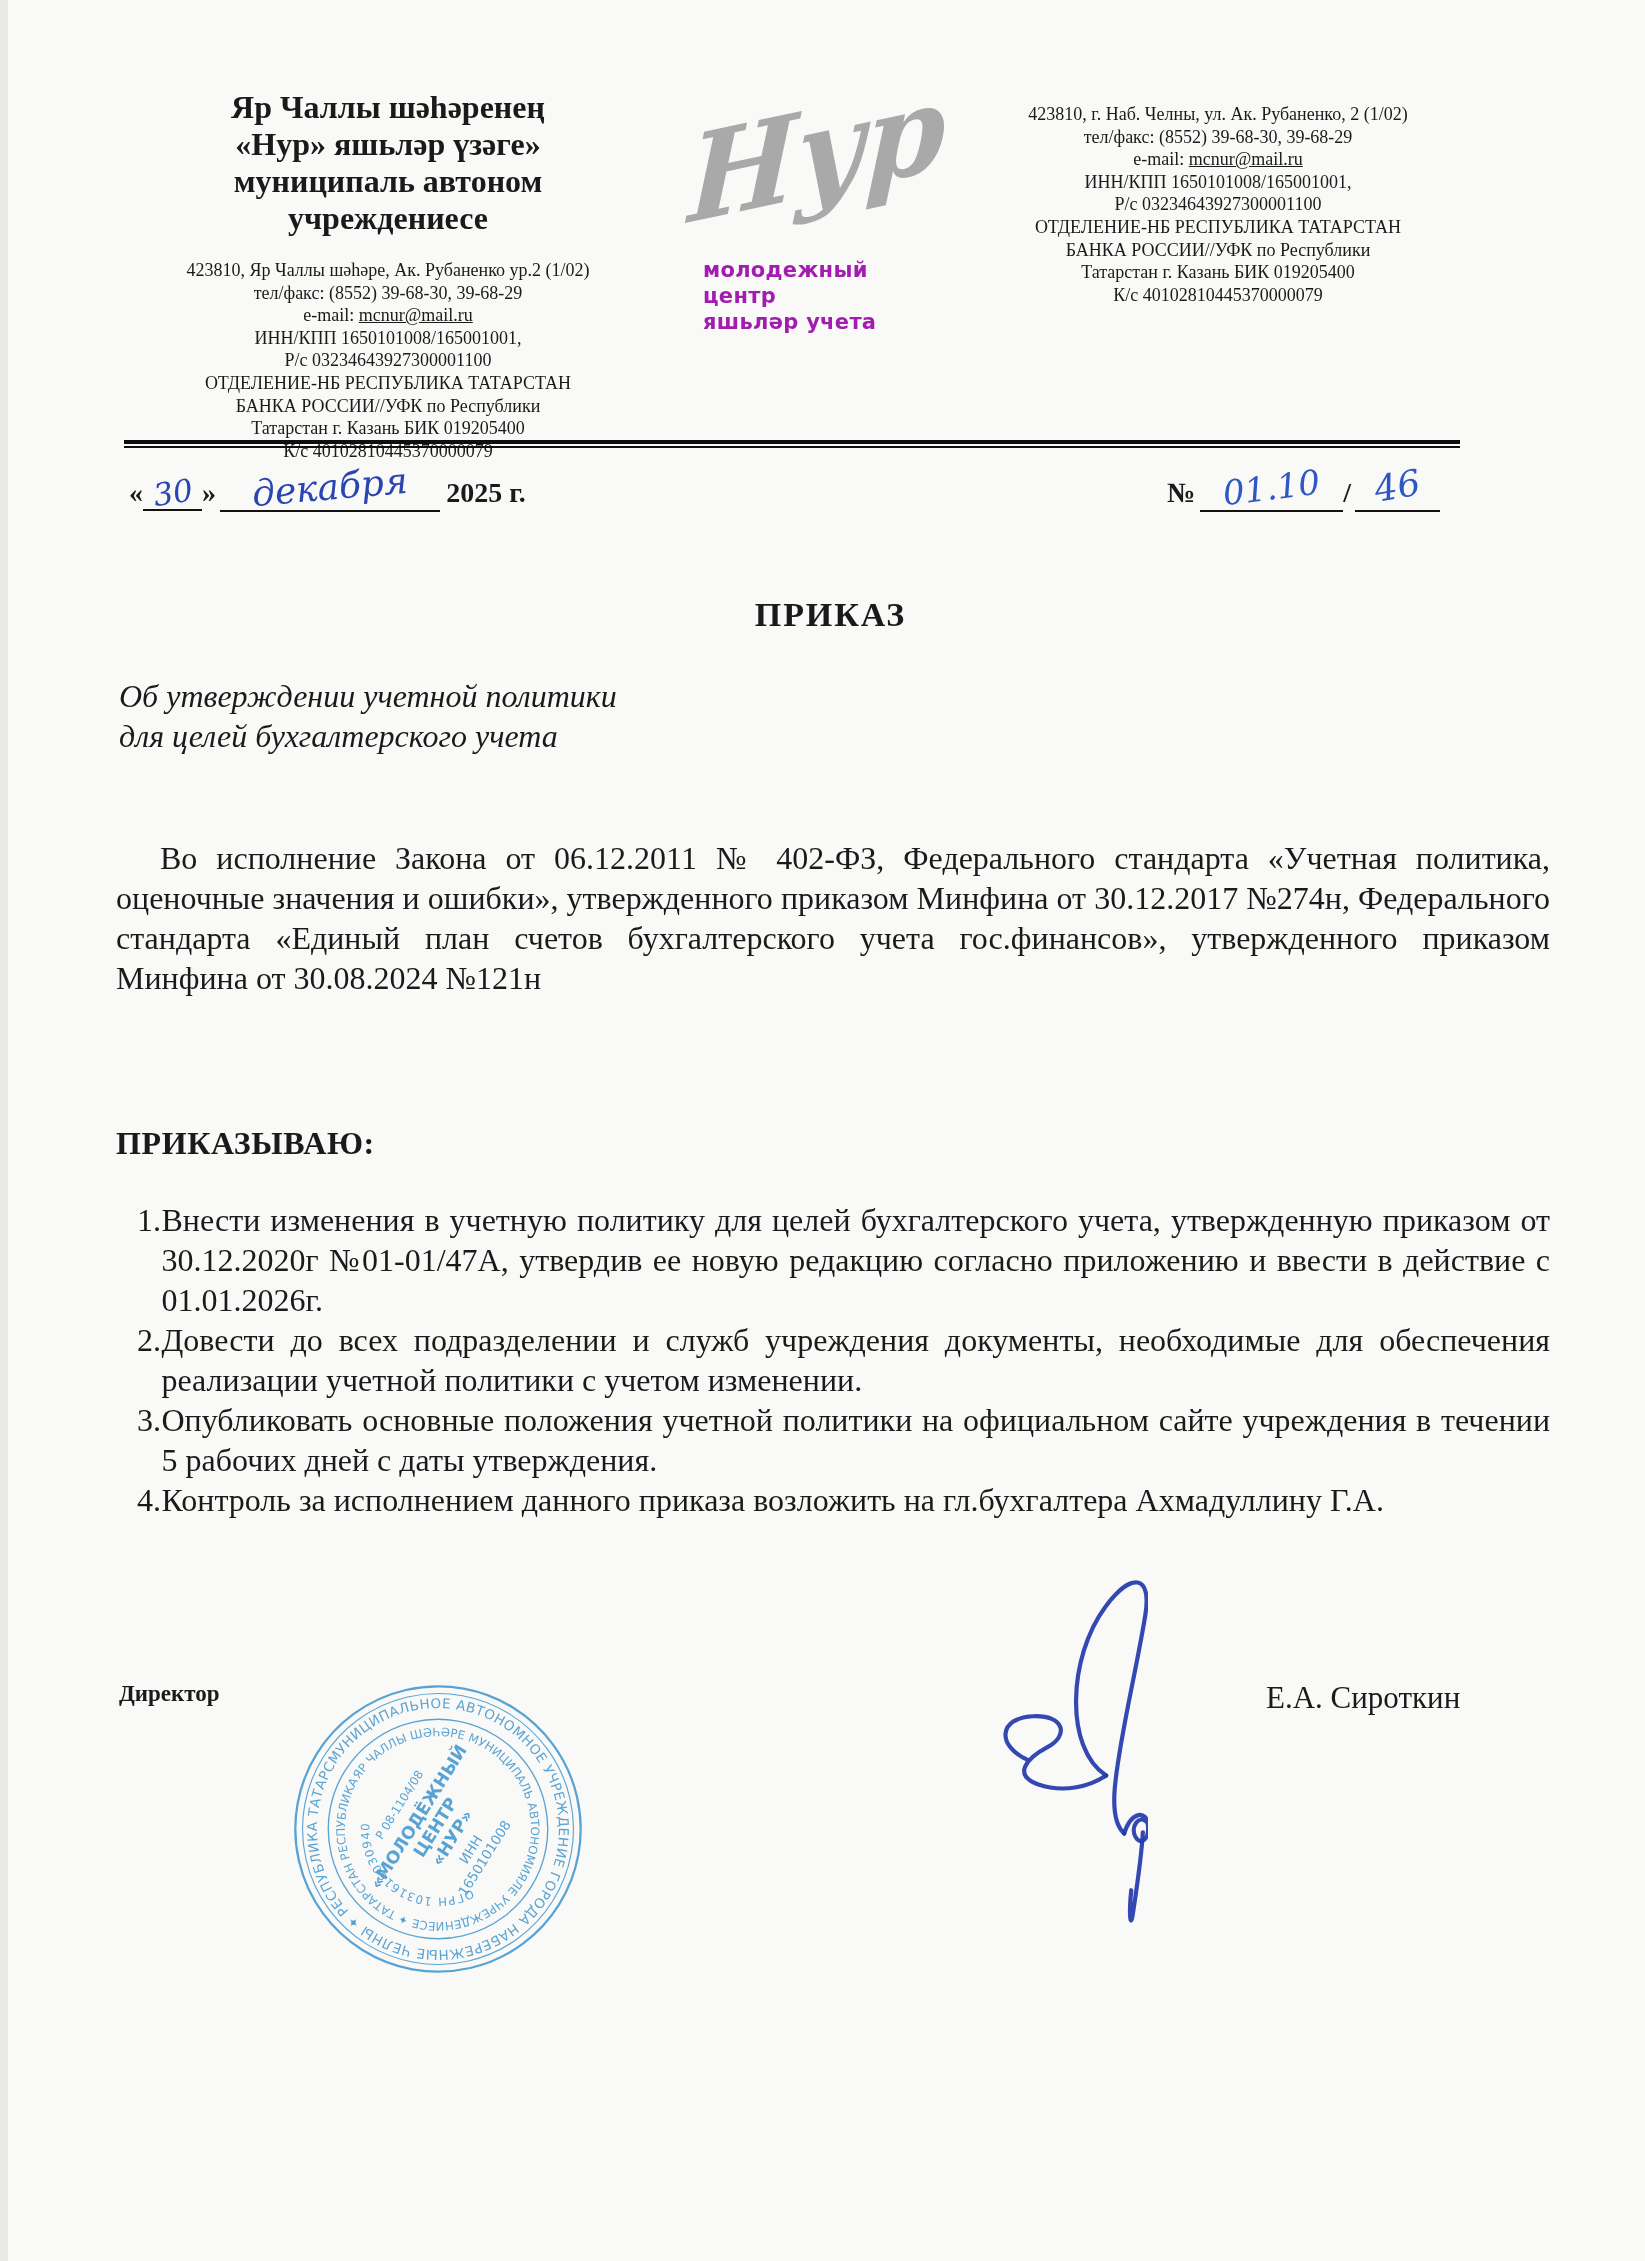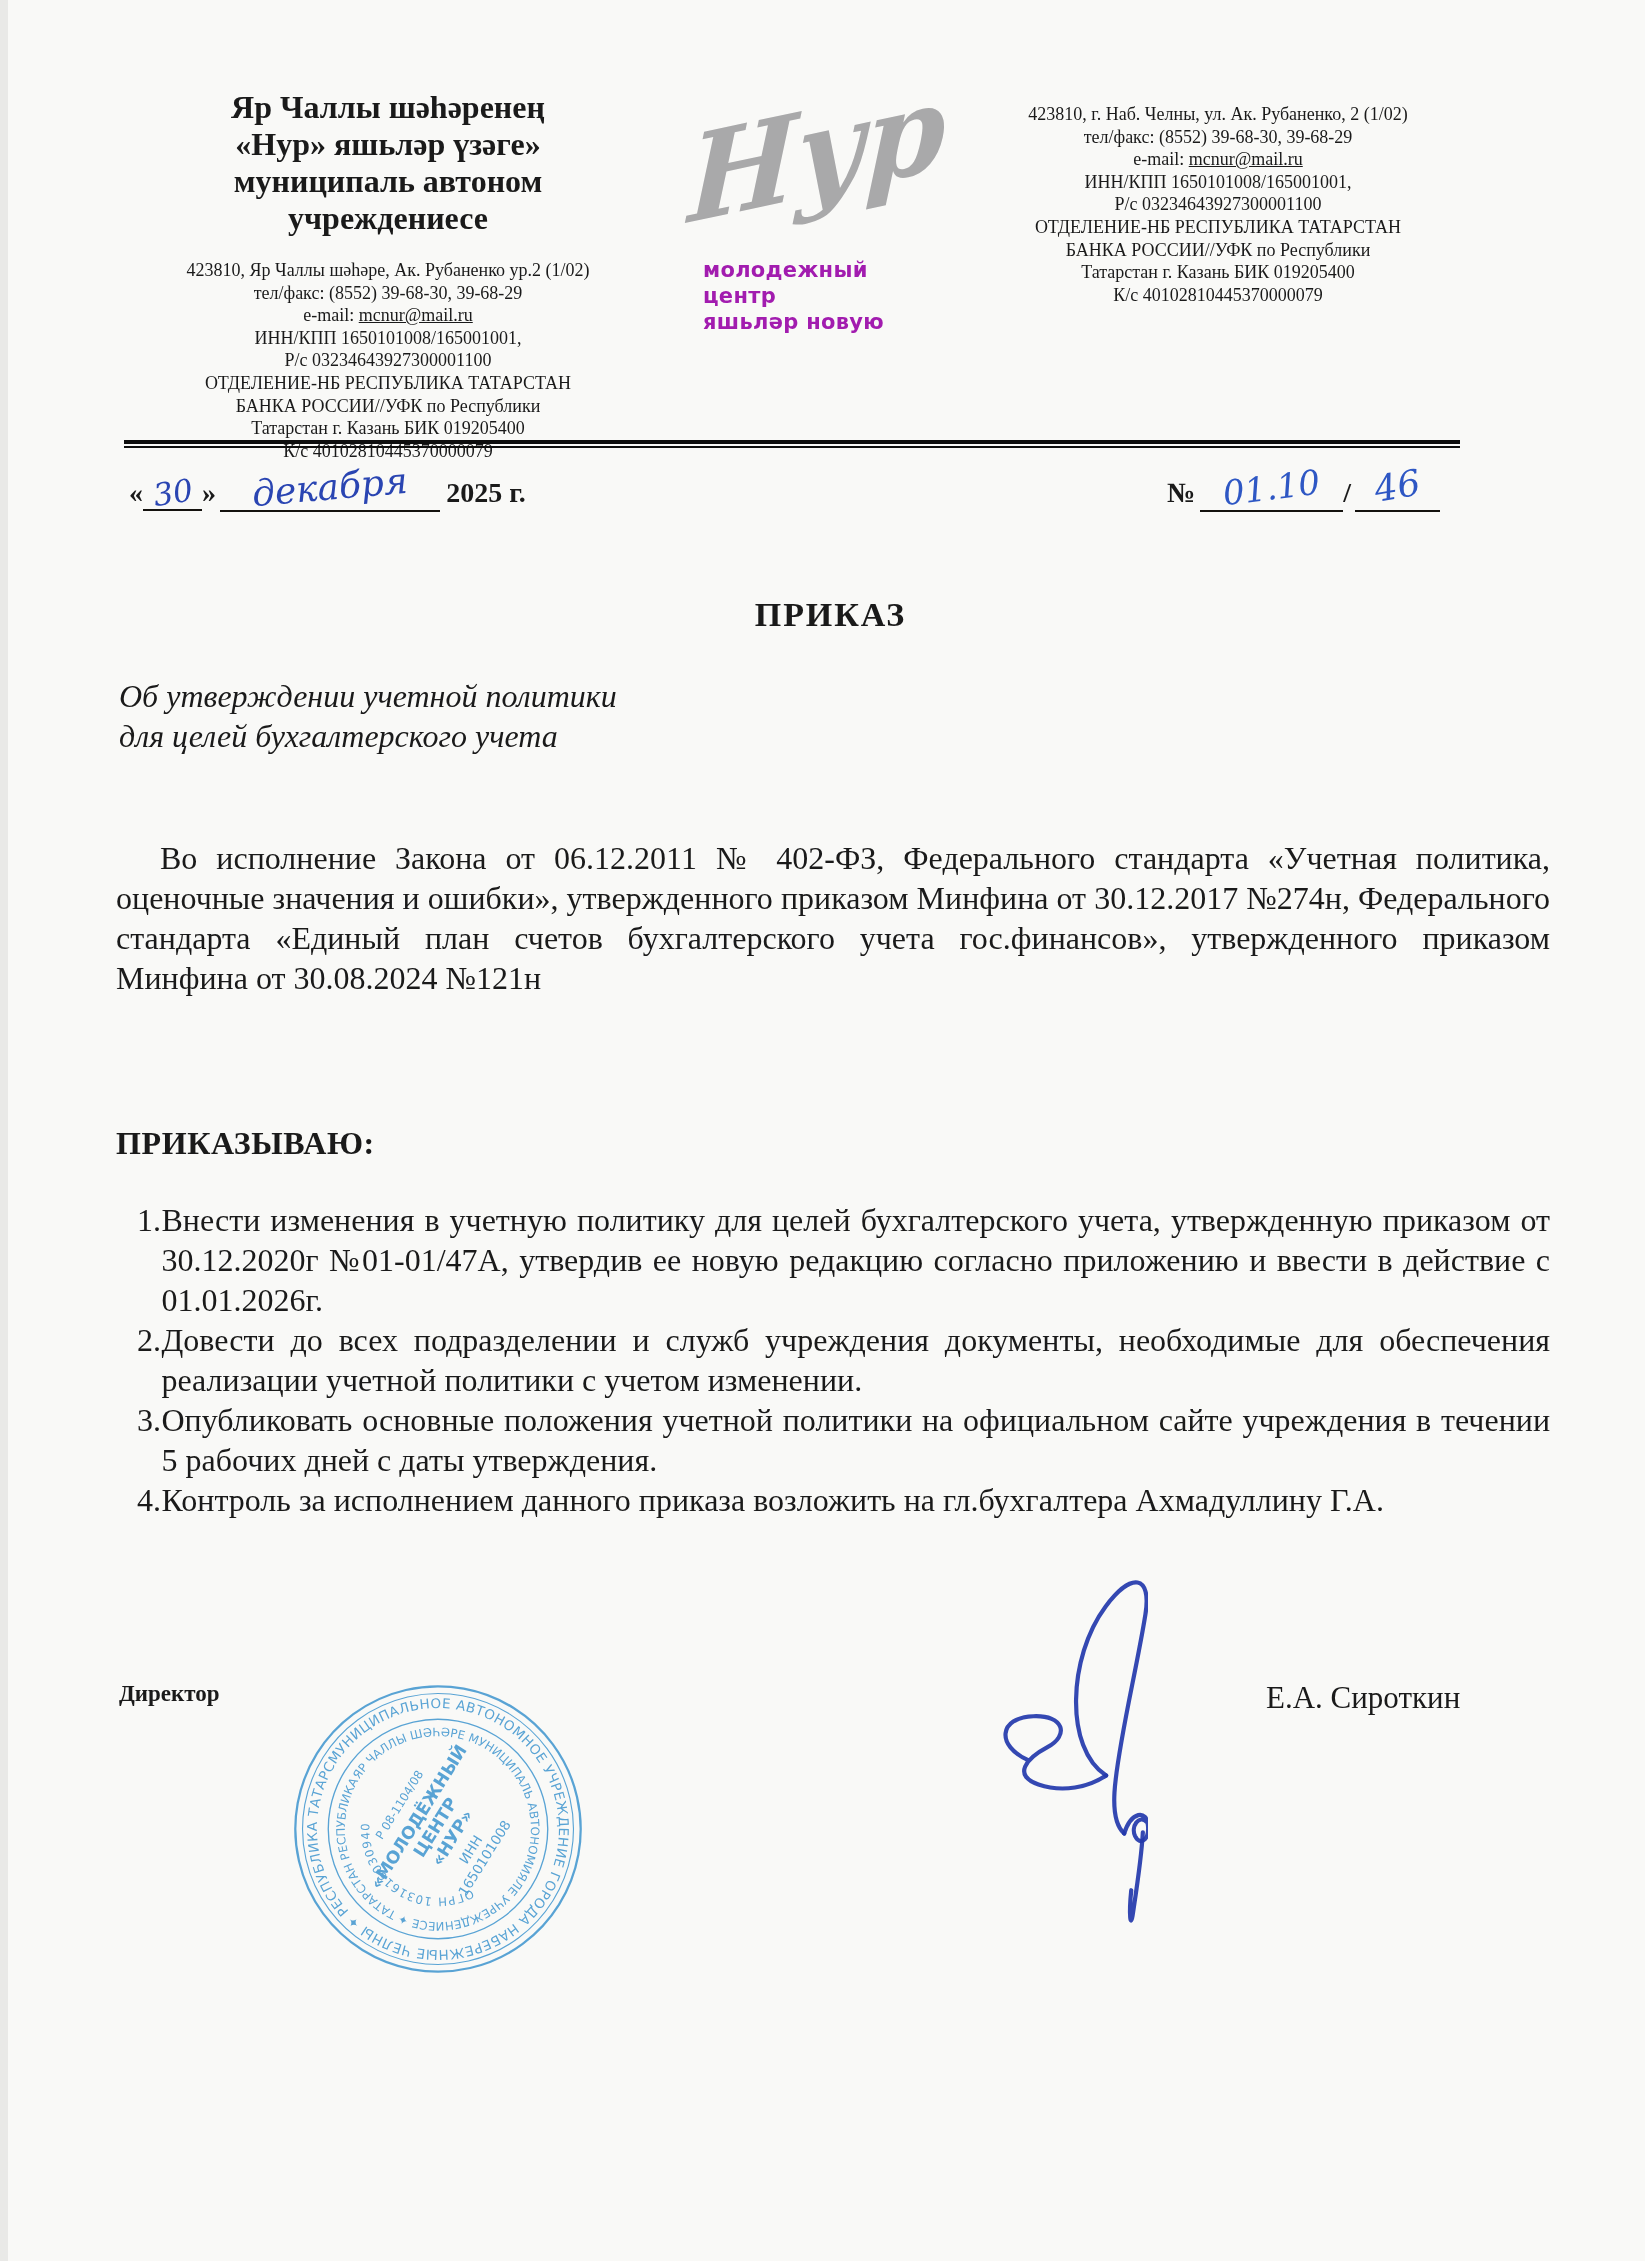--- a/index.html
+++ b/index.html
@@ -74,21 +74,21 @@
       <div>БАНКА РОССИИ//УФК по Республики</div>
       <div>Татарстан г. Казань БИК 019205400</div>
       <div>К/с 40102810445370000079</div>
     </div>
   </div>
 
   <div class="logo-script">Нур</div>
   <div class="logo-caption">
     <div>молодежный</div>
     <div>центр</div>
-    <div>яшьләр новую</div>
+    <div>яшьләр учета</div>
   </div>
 
   <div class="org org-right">
     <div class="org-details">
       <div>423810, г. Наб. Челны, ул. Ак. Рубаненко, 2 (1/02)</div>
       <div>тел/факс: (8552) 39-68-30, 39-68-29</div>
       <div><span>e-mail: </span><span class="email-part">mcnur@mail.ru</span></div>
       <div>ИНН/КПП 1650101008/165001001,</div>
       <div>Р/с 03234643927300001100</div>
       <div>ОТДЕЛЕНИЕ-НБ РЕСПУБЛИКА ТАТАРСТАН</div>

